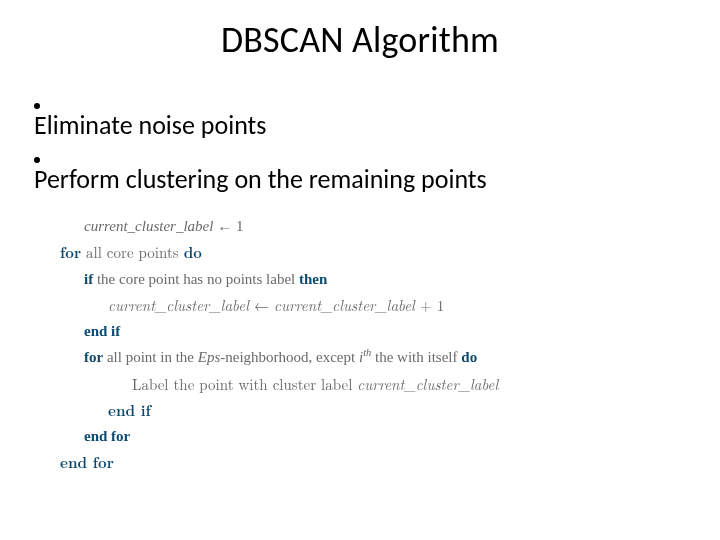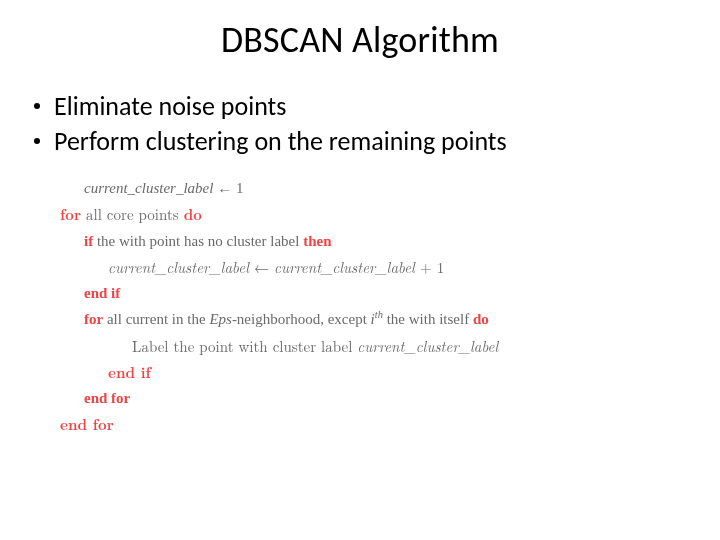--- a/index.html
+++ b/index.html
@@ -25,38 +25,39 @@
     }
     .bullets {
       font-size: 26px;
       line-height: 1.25;
       margin-bottom: 18px;
     }
     .bullet {
       display: flex;
       align-items: flex-start;
       margin-bottom: 2px;
+      flex-direction: column;
     }
     .bullet .dot {
       width: 6px;
       height: 6px;
       background: #000;
       border-radius: 50%;
       margin-top: 13px;
       margin-right: 14px;
       flex-shrink: 0;
     }
     .pseudo {
       font-family: "Latin Modern Roman", "Computer Modern", Georgia, "Times New Roman", serif;
       font-size: 15px;
       line-height: 1.75;
       color: #6a6a6a;
       padding-left: 26px;
     }
-    .pseudo .kw { font-weight: bold; color: #ef4444; }
+    .pseudo .kw { font-weight: bold; color: #0c4a6e; }
     .pseudo .var { font-style: italic; }
     .pseudo .sup { font-size: 0.7em; vertical-align: super; font-style: italic; }
     .pseudo .l0 { padding-left: 0px; }
     .pseudo .l1 { padding-left: 24px; font-family: Liberation Serif, serif; }
     .pseudo .l2 { padding-left: 48px; }
     .pseudo .l3 { padding-left: 72px; }
     .pseudo div { white-space: nowrap; }
   </style>
 </head>
 <body>
@@ -76,30 +77,30 @@
   </div>
 
   <div class="pseudo">
     <div class="l1">
       <span class="var">current_cluster_label</span><span> ← 1</span>
     </div>
     <div class="l0">
       <span class="kw">for</span><span> all core points </span><span class="kw">do</span>
     </div>
     <div class="l1">
-      <span class="kw">if</span><span> the with point has no cluster label </span><span class="kw">then</span>
+      <span class="kw">if</span><span> the core point has no points label </span><span class="kw">then</span>
     </div>
     <div class="l2">
       <span class="var">current_cluster_label</span><span> ← </span><span class="var">current_cluster_label</span><span> + 1</span>
     </div>
     <div class="l1">
       <span class="kw">end if</span>
     </div>
     <div class="l1">
-      <span class="kw">for</span><span> all current in the </span><span class="var">Eps</span><span>-neighborhood, except </span><span class="var">i</span><span class="sup">th</span><span> the with itself </span><span class="kw">do</span>
+      <span class="kw">for</span><span> all point in the </span><span class="var">Eps</span><span>-neighborhood, except </span><span class="var">i</span><span class="sup">th</span><span> the with itself </span><span class="kw">do</span>
     </div>
     <div class="l3">
       <span>Label the point with cluster label </span><span class="var">current_cluster_label</span>
     </div>
     <div class="l2">
       <span class="kw">end if</span>
     </div>
     <div class="l1">
       <span class="kw">end for</span>
     </div>

